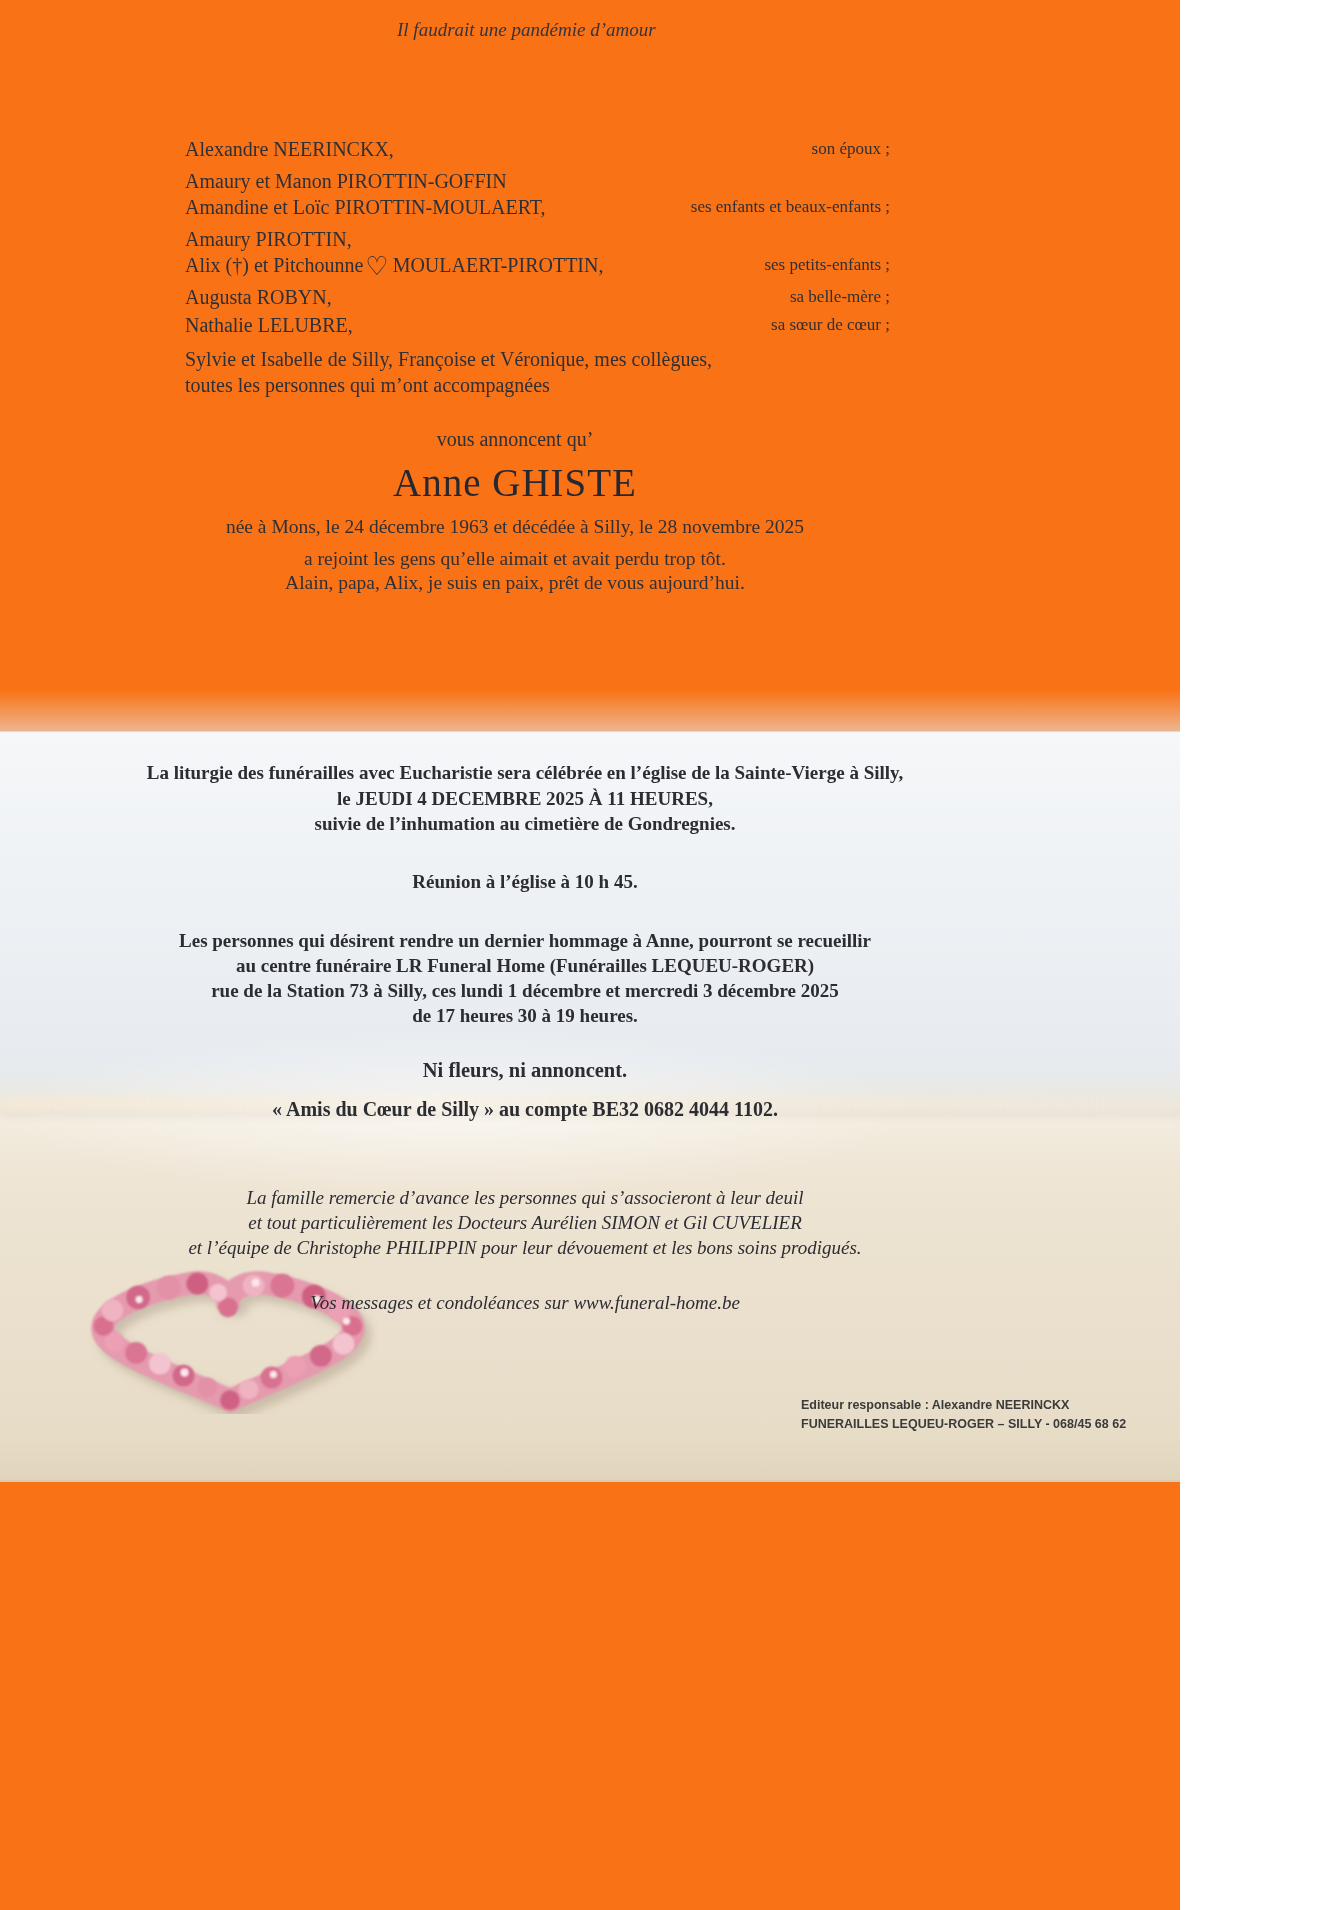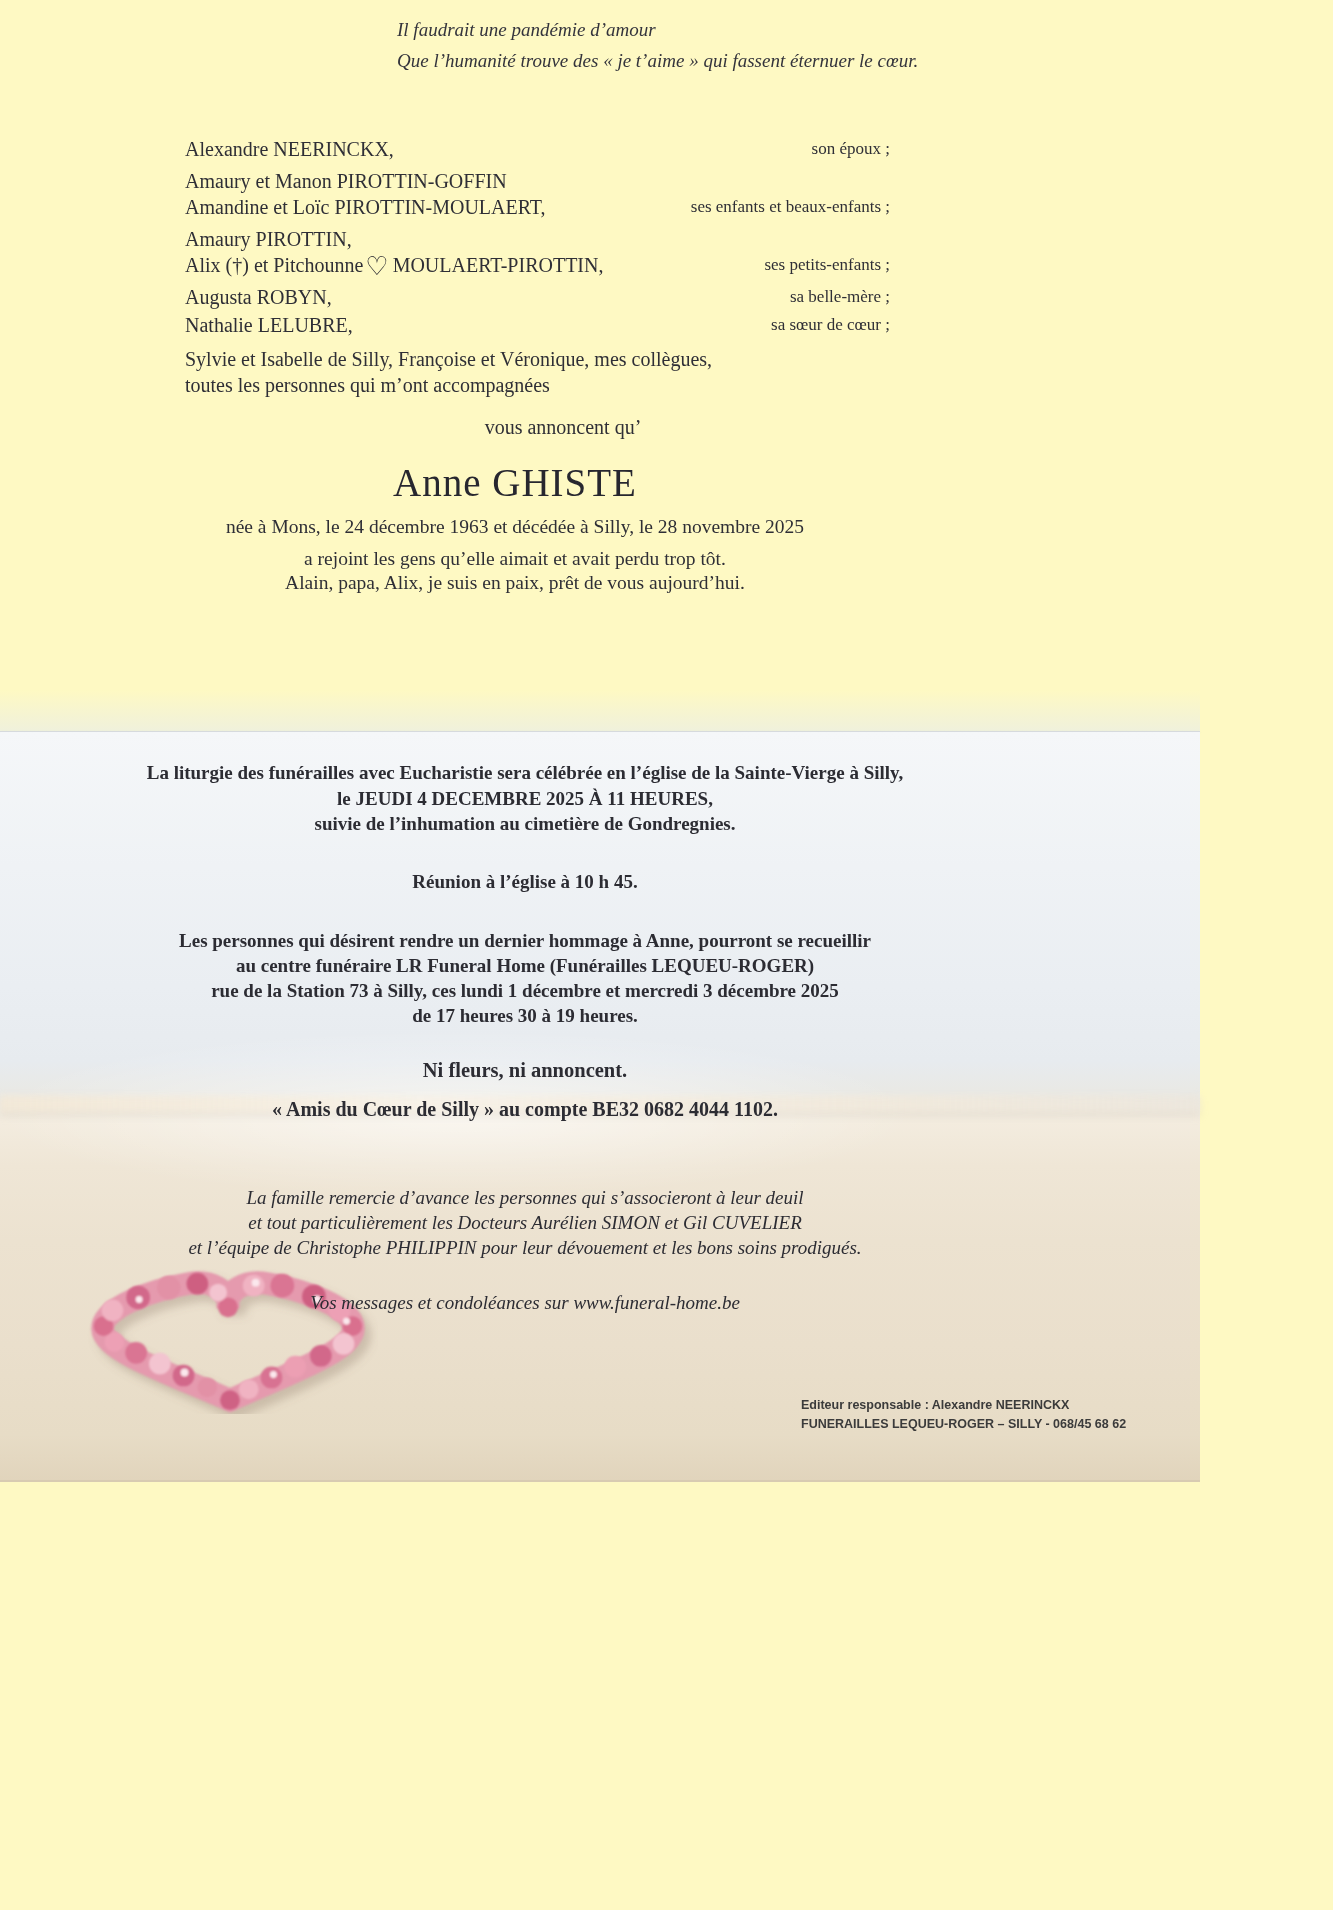--- a/index.html
+++ b/index.html
@@ -1,19 +1,19 @@
 <!DOCTYPE html>
 <html><head>
 <meta charset="utf-8">
 <style>
   html,body{margin:0;padding:0;background:#ffffff;}
   .page{
     position:relative;
-    width:1333px;height:1910px;
-    background:#fef9c3;
+    width:1180px;height:1910px;
+    background:#f97316;
     overflow:hidden;
     font-family:"Liberation Serif","DejaVu Serif",serif;
     color:#2f2f36;
   }
   
   .pre-seam{
     position:absolute;left:0;top:690px;width:1200px;height:41px;
     background:linear-gradient(180deg,rgba(232,237,242,0) 0%,rgba(228,234,240,0.55) 100%);
   }
   .card-seam{
@@ -66,21 +66,21 @@
   .fam-row .relation{
     position:absolute;right:0;bottom:0;height:26px;line-height:26px;
     font-size:17px;
   }
   .heart-glyph{
     font-family:"DejaVu Sans",sans-serif;
     font-size:26px;line-height:26px;vertical-align:-3px;
     margin:0 4px 0 2px;color:#2a2a31;
   }
   .announce{position:absolute;left:0;top:0;width:1030px;text-align:center;}
-  .announce .intro{position:absolute;left:0;top:416px;width:100%;font-size:20px;padding-left:48px;}
+  .announce .intro{position:absolute;left:0;top:428px;width:100%;font-size:20px;}
   .announce .deceased-name{
     position:absolute;left:0;top:460px;width:100%;
     font-size:39px;letter-spacing:1px;color:#27272f;
   }
   .announce .birth-death{position:absolute;left:0;top:516px;width:100%;font-size:19.5px;}
   .announce .aline1{position:absolute;left:0;top:548px;width:100%;font-size:19.5px;}
   .announce .aline2{position:absolute;left:0;top:572px;width:100%;font-size:19.5px;}
   .cblock{
     position:absolute;left:20px;width:1010px;text-align:center;
     font-size:19px;font-weight:bold;line-height:25.5px;color:#2c2c33;
@@ -148,21 +148,20 @@
       <circle cx="240" cy="44" r="4" fill="#fbe8ed"></circle>
       <circle cx="270" cy="66" r="3.5" fill="#fbe8ed"></circle>
       <circle cx="196" cy="120" r="3.5" fill="#fbe8ed"></circle>
       <circle cx="106" cy="118" r="4" fill="#fbe8ed"></circle>
       <circle cx="60" cy="44" r="3.5" fill="#fbe8ed"></circle>
     </g>
   </svg>
 
   <div class="quote">
     <div>Il faudrait une pandémie d’amour</div>
-    <div>Que l’humanité trouve des « je t’aime » qui fassent éternuer le cœur.</div>
   </div>
 
   <div class="fam-row" style="top:136px;">
     <div class="nline">Alexandre NEERINCKX,</div>
     <span class="relation">son époux ;</span>
   </div>
 
   <div class="fam-row" style="top:168px;">
     <div class="nline">Amaury et Manon PIROTTIN-GOFFIN</div>
     <div class="nline">Amandine et Loïc PIROTTIN-MOULAERT,</div>

